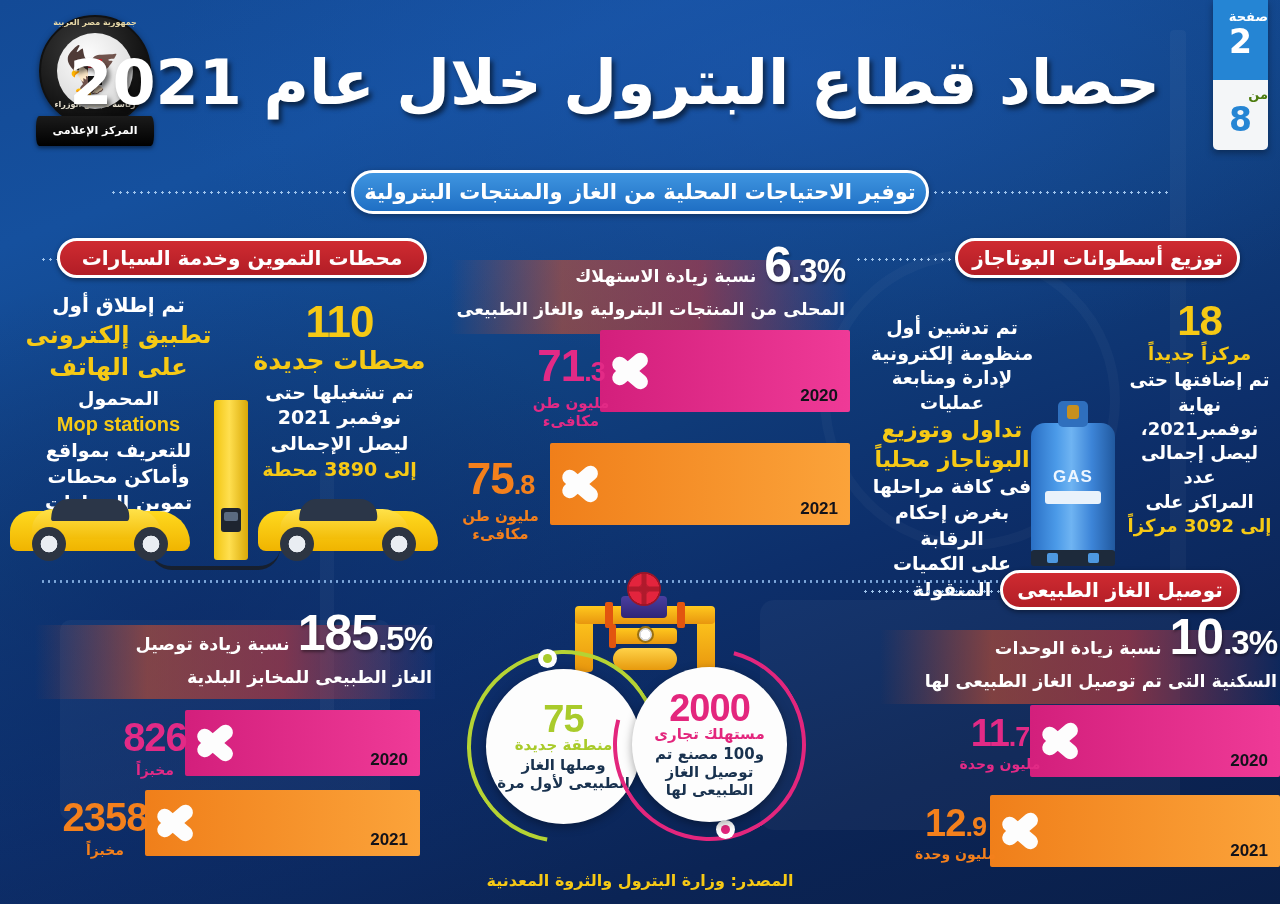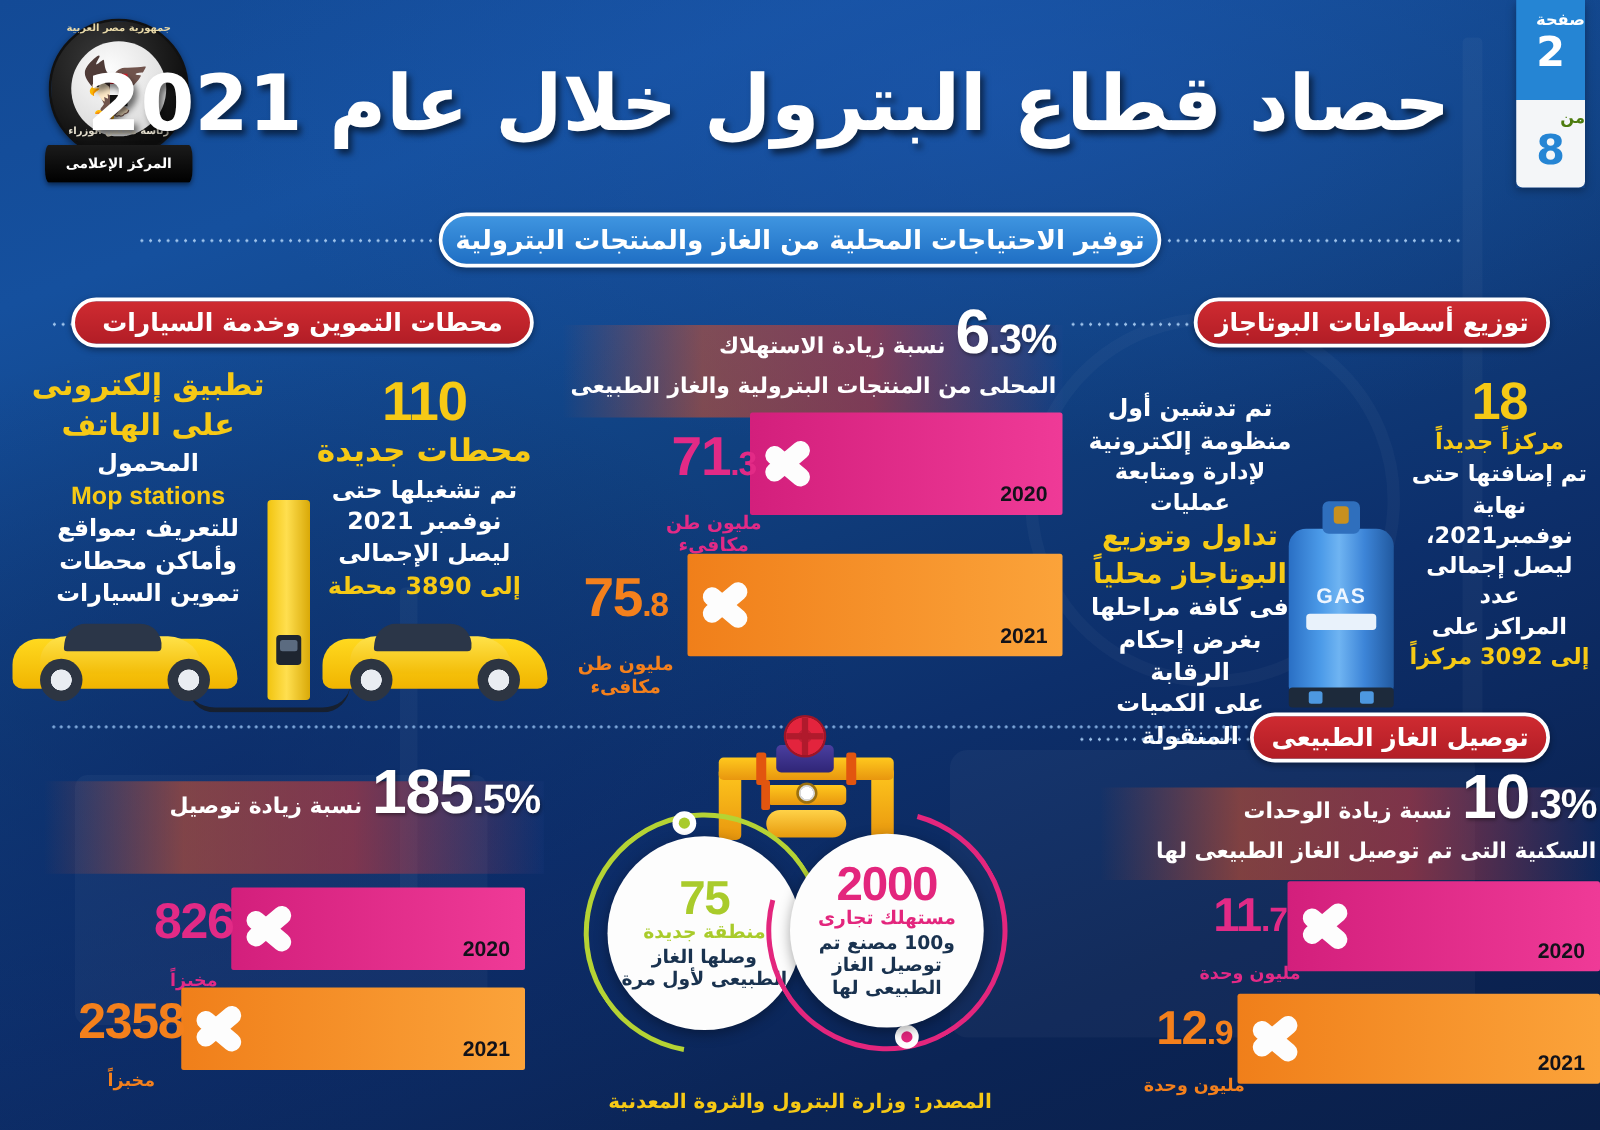--- a/index.html
+++ b/index.html
@@ -139,21 +139,21 @@
   .chev::before { top:16px; transform-origin:left center; transform:rotate(40deg); }
   .chev::after  { bottom:16px; transform-origin:left center; transform:rotate(-40deg); }
   .baryear {
     position:absolute; bottom:6px; font-size:17px; font-weight:bold; color:#12121a;
     font-family:"Liberation Sans", sans-serif;
   }
   .barval { position:absolute; text-align:center; direction:rtl; }
   .barval .v { font-size:44px; font-weight:bold; line-height:42px; letter-spacing:-1px;
                font-family:"Liberation Sans", sans-serif; }
   .barval .v .dec { font-size:27px; }
-  .barval .u { font-size:15px; font-weight:bold; margin-top:17px; }
+  .barval .u { font-size:15px; font-weight:bold; margin-top:1px; }
   .c-pink { color:#e22a86; }
   .c-orange { color:#f4801c; }
 
   
   .pctstrip {
     position:absolute; height:74px;
     background:linear-gradient(90deg, rgba(233,98,31,0) 0%, rgba(216,80,40,.55) 28%, rgba(190,55,60,.62) 62%, rgba(40,70,150,.10) 100%);
   }
   .pctbox { position:absolute; direction:rtl; text-align:right; }
   .pctnum {
@@ -286,20 +286,21 @@
   </div>
 
   <div class="dots-l"></div>
   <div class="dots-r"></div>
   <div id="subtitle-banner">توفير الاحتياجات المحلية من الغاز والمنتجات البترولية</div>
 
   <div class="pilldots" style="left:40px;top:258px;width:105px;"></div>
   <div class="pill" style="left:57px;top:238px;width:370px;">محطات التموين وخدمة السيارات</div>
 
   <div class="txtcol" style="left:16px;top:292px;width:205px;">
+    <div class="white" style="font-size:20px;">تم إطلاق أول</div>
     <div class="big-yellow" style="font-size:24px;">تطبيق إلكترونى</div>
     <div class="big-yellow" style="font-size:24px;">على الهاتف</div>
     <div class="white" style="font-size:19px;margin-top:2px;">المحمول</div>
     <div class="big-yellow" style="font-size:20px;font-family:'Liberation Sans',sans-serif;">Mop stations</div>
     <div class="white" style="font-size:19px;">للتعريف بمواقع</div>
     <div class="white" style="font-size:19px;">وأماكن محطات</div>
     <div class="white" style="font-size:19px;">تموين السيارات</div>
   </div>
 
   <div class="txtcol" style="left:252px;top:300px;width:175px;">
@@ -436,20 +437,21 @@
   </div>
 
   <div class="pctstrip" style="left:35px;top:625px;width:400px;"></div>
   <div class="pctbox" style="left:40px;top:608px;width:392px;">
     <div style="display:flex;align-items:baseline;justify-content:flex-start;gap:8px;direction:rtl;">
       <div class="pctnum">
         <span>185</span><span class="dec">.5</span><span class="pcs">%</span>
       </div>
       <div class="pcttext" style="padding-bottom:6px;">نسبة زيادة توصيل</div>
     </div>
+    <div class="pcttext" style="margin-top:2px;">الغاز الطبيعى للمخابز البلدية</div>
   </div>
 
   <div class="bar pink" style="left:185px;top:710px;width:235px;height:66px;">
     <div class="chev"></div>
     <div class="baryear" style="right:12px;">2020</div>
   </div>
   <div class="barval" style="left:100px;top:718px;width:110px;">
     <div class="v c-pink" style="font-size:40px;line-height:38px;">
       <span>826</span><span class="dec"></span>
     </div>

